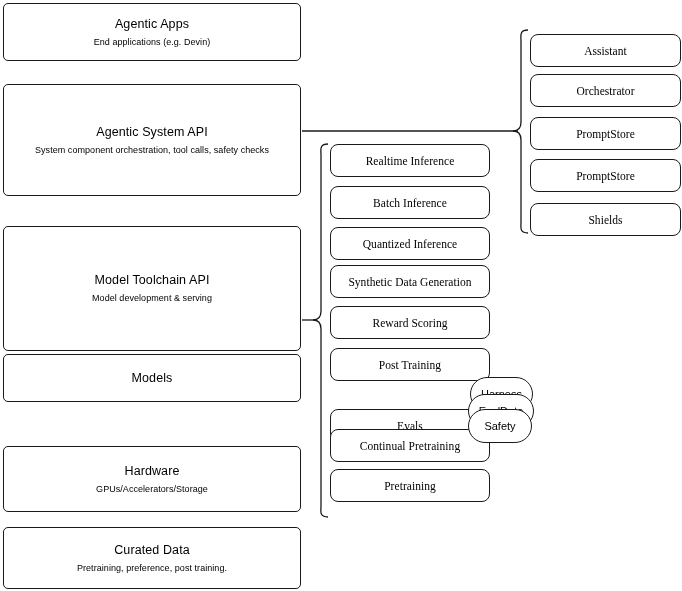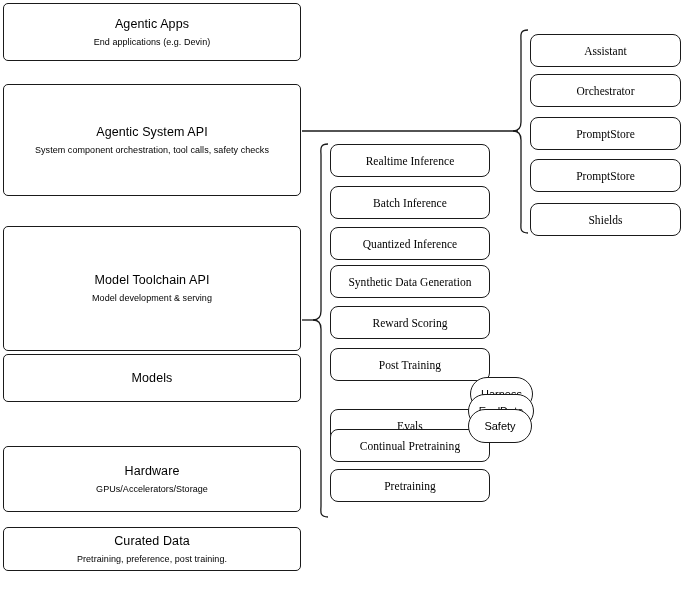--- a/index.html
+++ b/index.html
@@ -134,21 +134,21 @@
 
   <div class="node layer" style="top:354px;height:48px;">
     <div class="title">Models</div>
   </div>
 
   <div class="node layer" style="top:446px;height:66px;">
     <div class="title">Hardware</div>
     <div class="sub">GPUs/Accelerators/Storage</div>
   </div>
 
-  <div class="node layer" style="top:527px;height:44px;">
+  <div class="node layer" style="top:527px;height:62px;">
     <div class="title">Curated Data</div>
     <div class="sub">Pretraining, preference, post training.</div>
   </div>
 
   <div class="node item mid-item" style="top:144px;">
     <span>Realtime Inference</span>
   </div>
   <div class="node item mid-item" style="top:186px;">
     <span>Batch Inference</span>
   </div>

